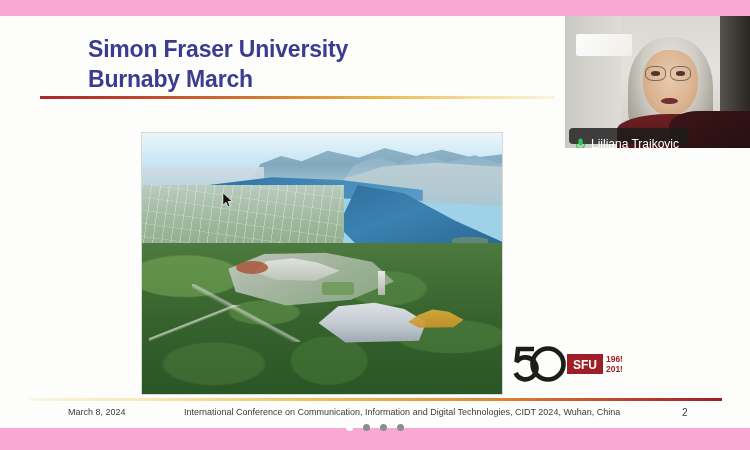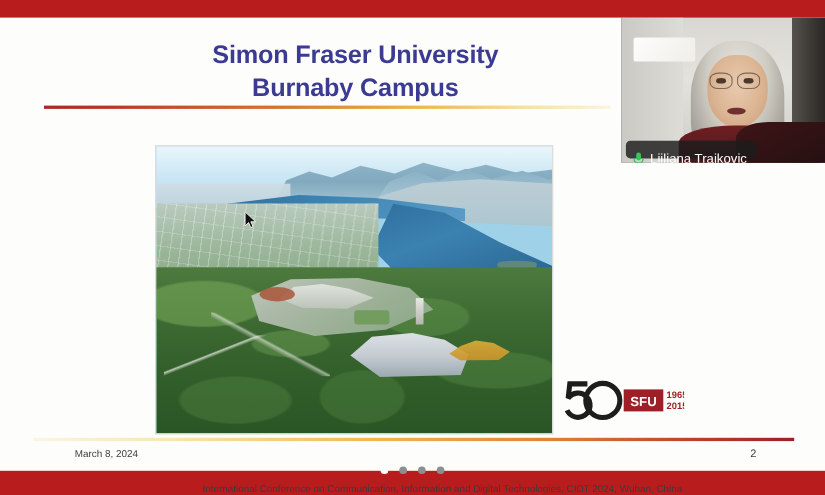--- a/index.html
+++ b/index.html
@@ -1,19 +1,19 @@
 <!DOCTYPE html>
 <html><head>
 <meta charset="utf-8">
 <style>
   * { margin:0; padding:0; box-sizing:border-box; }
   html,body { width:750px; height:450px; background:#000; overflow:hidden; }
   body { font-family:"Liberation Sans", sans-serif; }
 
-  #stage { position:relative; width:750px; height:450px; background:#b91c1c;text-align:center; }
+  #stage { position:relative; width:750px; height:450px; background:#f9a8d4; }
 
   
   .slide {
     position:absolute; left:0; top:16px; width:750px; height:412px;
     background:#fdfdfb;
   }
 
   
   .title-block { position:absolute; left:88px; top:18px; width:470px; }
   .title-line {
@@ -116,21 +116,21 @@
   .logo50 { position:absolute; left:512px; top:324px; width:110px; height:48px; }
   .logo50 svg { display:block; }
 
   
   .footer-rule {
     position:absolute; left:30px; top:382px; width:692px; height:3px;
     background:linear-gradient(to right,#fbf5e3 0%, #f7e7b1 18%, #eeba55 44%, #dd8336 68%, #b93c2b 88%, #9e1f27 100%);
   }
   .footer { position:absolute; left:16px; top:391px; width:750px; height:20px; }
   .f-date { position:absolute; left:52px; top:0; font-size:9px; color:#3c3c3c; }
-  .f-center { position:absolute; left:168px; top:0; font-size:9px; color:#3c3c3c; white-space:nowrap;margin-top:32px; }
+  .f-center { position:absolute; left:168px; top:0; font-size:9px; color:#3c3c3c; white-space:nowrap; }
   .f-page { position:absolute; left:666px; top:0; font-size:10px; color:#3c3c3c; }
 
   
   .dots { position:absolute; left:0; top:421px; width:750px; height:12px;
     display:flex; justify-content:center; align-items:center; gap:10px; }
   .dot { width:7px; height:7px; border-radius:50%; background:#8e8e8e; }
   .dot.active { background:#ffffff; }
 
   
   .cam {
@@ -181,21 +181,21 @@
 </style>
 </head>
 <body>
 
 <div id="stage">
 
   <div class="slide">
 
     <div class="title-block">
       <div class="title-line">Simon Fraser University</div>
-      <div class="title-line">Burnaby Campus</div>
+      <div class="title-line">Burnaby March</div>
     </div>
     <div class="title-rule"></div>
 
     <div class="photo-frame">
       <div class="photo" title="Aerial photograph of Simon Fraser University Burnaby Campus overlooking Burrard Inlet">
         <div class="p-sky"></div>
         <div class="p-mtn-far"></div>
         <div class="p-mtn-far2"></div>
         <div class="p-city"></div>
         <div class="p-sub-r"></div>

